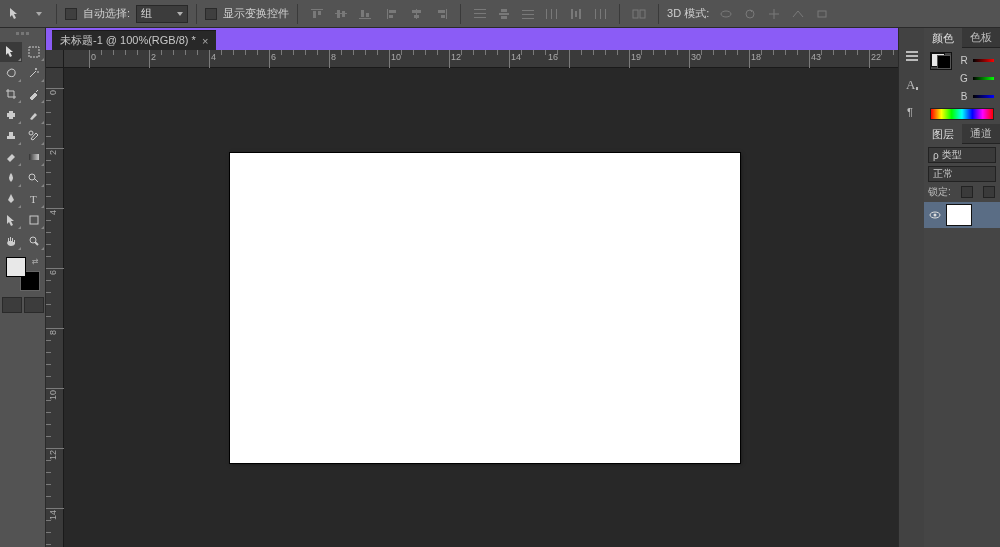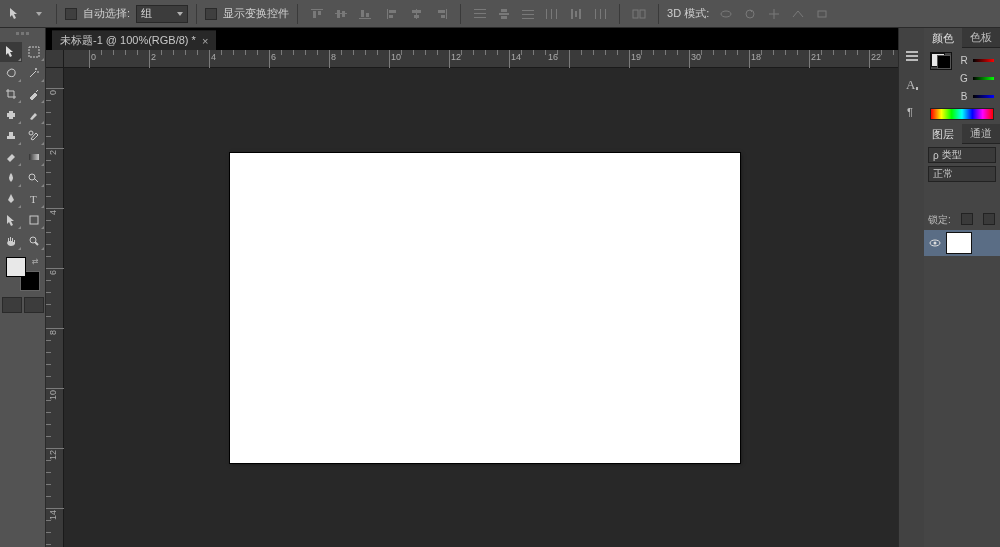--- a/index.html
+++ b/index.html
@@ -56,21 +56,21 @@
 .tool.active { background:#3a3a3a; }
 .tool .corner { position:absolute; right:1px; bottom:1px; width:0; height:0; border-right:3px solid #888; border-top:3px solid transparent; }
 .color-swatch-wrap { margin-top:6px; width:34px; height:34px; position:relative; }
 .swatch-fg { position:absolute; top:0; left:0; width:20px; height:20px; background:#e8e8e8; border:1px solid #000; z-index:2;}
 .swatch-bg { position:absolute; bottom:0; right:0; width:20px; height:20px; background:#000; border:1px solid #666; }
 .swatch-arrows { position:absolute; top:0; right:1px; font-size:8px; color:#aaa; }
 .mode-btns { display:flex; gap:2px; margin-top:6px; }
 .mode-btn { width:20px; height:16px; background:#3c3c3c; border:1px solid #2a2a2a; }
 
 .doc-area { flex:1; display:flex; flex-direction:column; background:#282828; min-width:0; }
-.tabs { height:22px; display:flex; align-items:flex-end; background:#000000; padding-left:6px; }
+.tabs { height:22px; display:flex; align-items:flex-end; background:#8b5cf6; padding-left:6px; }
 .tab {
   display:flex; align-items:center; gap:6px; padding:2px 8px; height:20px;
   background:#282828; color:#c8c8c8; font-size:11px; border-top:1px solid #1a1a1a;
 }
 .tab .close { color:#aaa; font-size:11px; cursor:pointer; }
 .canvas-container { flex:1; position:relative; overflow:hidden; }
 .ruler-h {
   position:absolute; top:0; left:18px; right:0; height:18px;
   background:#3a3a3a; border-bottom:1px solid #1a1a1a;
   display:flex; color:#9a9a9a; font-size:9px;
@@ -115,21 +115,21 @@
 .slider { flex:1; height:3px; background:#333; position:relative; }
 .slider .bar { position:absolute; top:0; left:0; height:100%; }
 .slider.r .bar { background:linear-gradient(to right,#000,#f00); width:100%; }
 .slider.g .bar { background:linear-gradient(to right,#000,#0f0); width:100%; }
 .slider.b .bar { background:linear-gradient(to right,#000,#00f); width:100%; }
 .ch-label { width:10px; text-align:center; color:#ccc; font-size:10px; }
 .hue-strip { height:12px; margin-top:4px; background:linear-gradient(to right,#f00,#ff0,#0f0,#0ff,#00f,#f0f,#f00); border:1px solid #222;}
 .layers-panel { flex:1; display:flex; flex-direction:column; }
 .layer-ctrls { padding:3px 4px; display:flex; flex-direction:column; gap:3px; font-size:10px; }
 .sel-small { height:16px; background:#3a3a3a; border:1px solid #222; display:flex; align-items:center; padding:0 4px; color:#ccc; }
-.lock-row { display:flex; align-items:flex-start; gap:10px; color:#bbb;margin-top:28px; }
+.lock-row { display:flex; align-items:center; gap:10px; color:#bbb; }
 .lock-row .li { width:12px; height:12px; background:#3a3a3a; border:1px solid #222; }
 .layer-item { display:flex; align-items:center; gap:4px; padding:2px 4px; background:#5a6d85; }
 .layer-eye { width:14px; height:12px; display:flex; align-items:center; justify-content:center; color:#ccc; }
 .layer-thumb { width:26px; height:22px; background:#fff; border:1px solid #111; }
 svg { display:block; }
 </style>
 </head>
 <body>
 
 <div class="options-bar">
@@ -517,21 +517,21 @@
           <div class="tick" style="left: 649px;"></div>
           <div class="tick" style="left: 661px;"></div>
           <div class="tick" style="left: 673px;"></div>
           <div class="tick major" style="left: 685px;"></div>
           <div class="ticklabel" style="left: 687px;">18</div>
           <div class="tick" style="left: 697px;"></div>
           <div class="tick" style="left: 709px;"></div>
           <div class="tick" style="left: 721px;"></div>
           <div class="tick" style="left: 733px;"></div>
           <div class="tick major" style="left: 745px;"></div>
-          <div class="ticklabel" style="left: 747px;">21</div>
+          <div class="ticklabel" style="left: 747px;">43</div>
           <div class="tick" style="left: 757px;"></div>
           <div class="tick" style="left: 769px;"></div>
           <div class="tick" style="left: 781px;"></div>
           <div class="tick" style="left: 793px;"></div>
           <div class="tick major" style="left: 805px;"></div>
           <div class="ticklabel" style="left: 807px;">22</div>
           <div class="tick" style="left: 817px;"></div>
           <div class="tick" style="left: 829px;"></div>
         </div>
       <div class="ruler-v" id="ruler-v">

